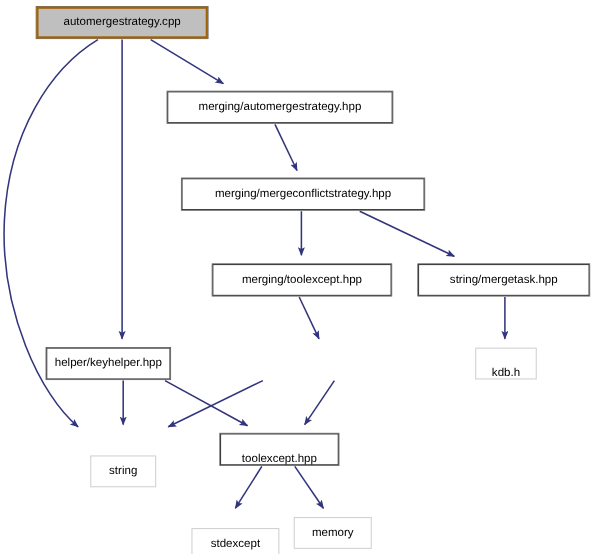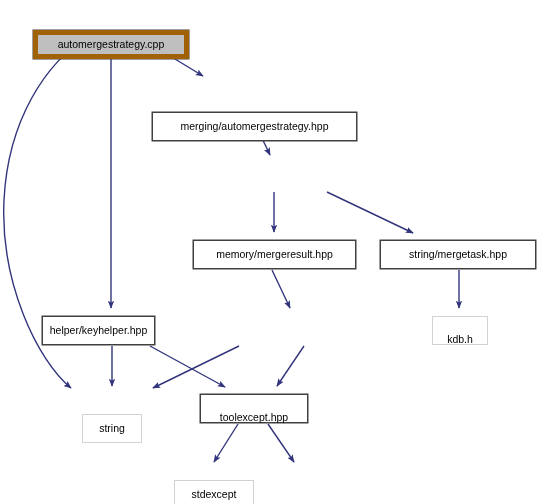--- a/index.html
+++ b/index.html
@@ -36,23 +36,22 @@
     background: #ffffff;
     border: 1px solid #8d8d8d;
     z-index: 2;
   }
   .node.strong {
     border: 1px solid #404040;
     box-shadow: 0 0 0 0.5px #404040;
   }
   .node.root {
     background: #bfbfbf;
-    border: 5px solid #a16207;
+    border: 2px solid #a16207;
     box-shadow: 0 0 0 0.5px #404040;
-    margin-top: 24px;
   }
   .node.sys {
     border: 1px solid #d2d2d2;
   }
   .node-label {
     display: block;
     padding: 0 2px;
   }
 </style>
 </head>
@@ -93,27 +92,30 @@
 
     <path d="M238,424 L214,462" fill="none" stroke="#32357c" stroke-width="1.4" marker-end="url(#ah)"></path>
 
     <path d="M268,424 L294,462" fill="none" stroke="#32357c" stroke-width="1.4" marker-end="url(#ah)"></path>
   </svg>
 
   <div class="node root" style="left:33px; top:6px; width:156px; height:29px;">
     <span class="node-label">automergestrategy.cpp</span>
   </div>
 
-  <div class="node strong" style="left:152px; top:83px; width:205px; height:29px;margin-top:29px;">
+  <div class="node strong" style="left:152px; top:83px; width:205px; height:29px;">
     <span class="node-label">merging/automergestrategy.hpp</span>
   </div>
 
+  <div class="node strong" style="left:165px; top:162px; width:221px; height:29px;">
+    <span class="node-label">merging/mergeconflictstrategy.hpp</span>
+  </div>
 
   <div class="node strong" style="left:193px; top:240px; width:163px; height:29px;">
-    <span class="node-label">memory/mergeresult.hpp</span>
+    <span class="node-label">merging/toolexcept.hpp</span>
   </div>
 
   <div class="node strong" style="left:380px; top:240px; width:156px; height:29px;">
     <span class="node-label">string/mergetask.hpp</span>
   </div>
 
   <div class="node strong" style="left:42px; top:316px; width:113px; height:29px;">
     <span class="node-label">helper/keyhelper.hpp</span>
   </div>
 
@@ -127,14 +129,17 @@
   </div>
 
   <div class="node strong" style="left:200px; top:394px; width:108px; height:29px;align-items:flex-end;">
     <span class="node-label">toolexcept.hpp</span>
   </div>
 
   <div class="node sys" style="left:166px; top:480px; width:80px; height:29px;margin-left:8px;">
     <span class="node-label">stdexcept</span>
   </div>
 
+  <div class="node sys" style="left:267px; top:470px; width:71px; height:29px;">
+    <span class="node-label">memory</span>
+  </div>
 
 </div>
 
 </body></html>

